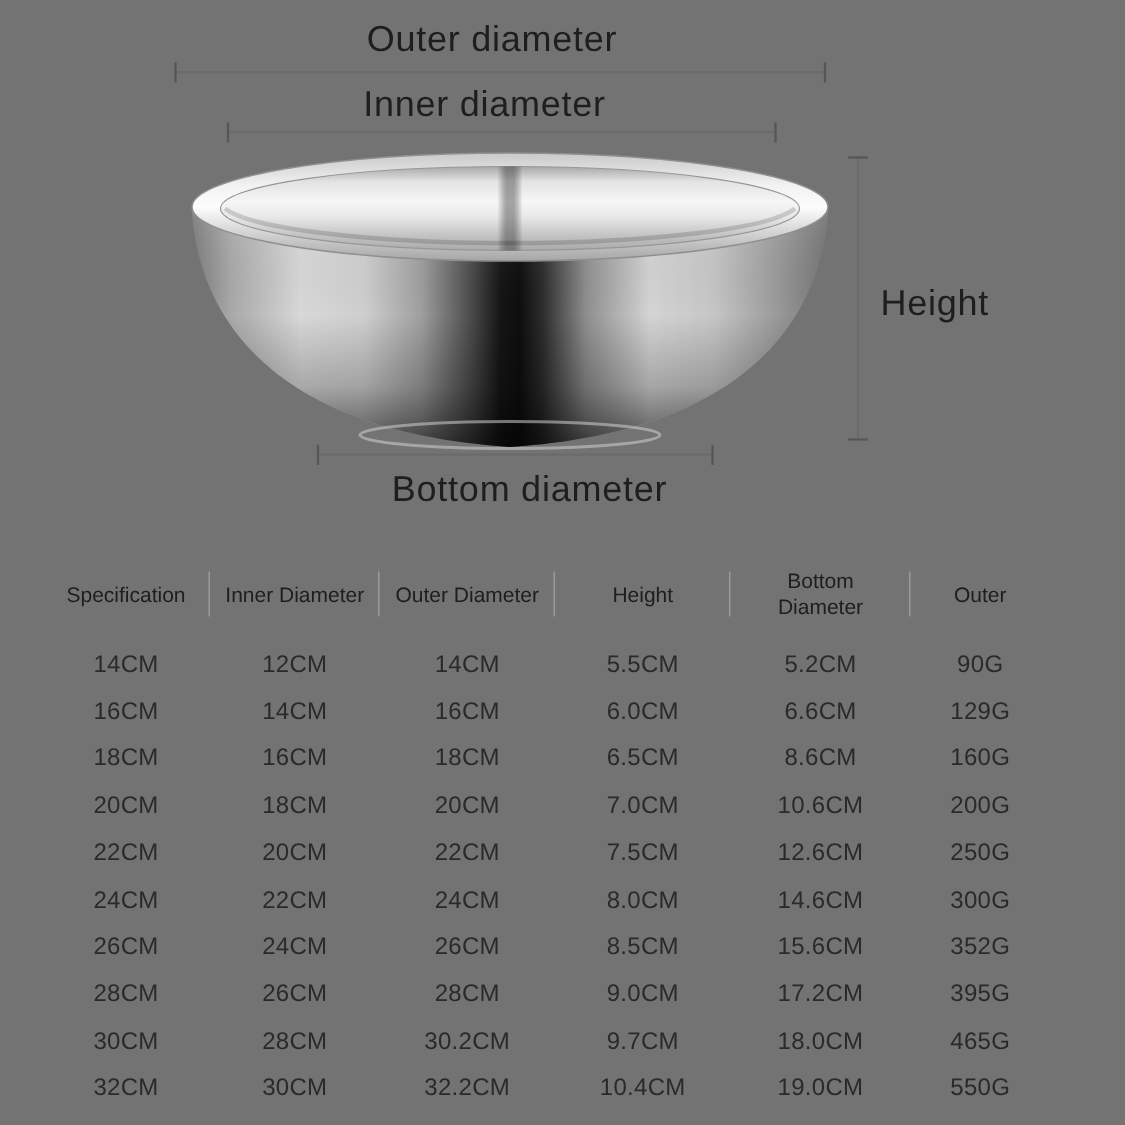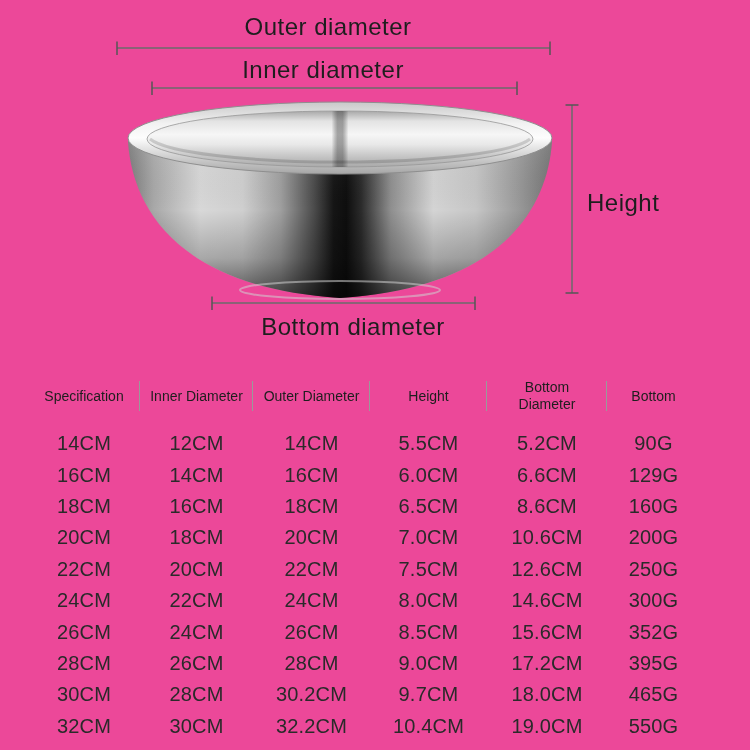--- a/index.html
+++ b/index.html
@@ -3,21 +3,21 @@
 <meta charset="utf-8">
 <style>
   :root{
     --text:#1e1e1e;
     --table-text:#2a2a2a;
     --header-divider:#9a9a9a;
     --dimension-line:#6b6b6b;
   }
   html,body{margin:0;padding:0;background:#ffffff;}
   .stage{
-    position:relative;width:750px;height:750px;background:#ec4899;
+    position:relative;width:750px;height:750px;background:#737373;
     overflow:hidden;
     font-family:"Liberation Sans","DejaVu Sans",sans-serif;
     color:var(--text);
   }
   .diagram-svg{position:absolute;left:0;top:0;}
   .dim{stroke:var(--dimension-line,#6b6b6b);stroke-width:1.5;}
   .tick{stroke:#565656;stroke-width:1.5;}
   .dim-label{
     position:absolute;font-size:24px;line-height:28px;white-space:nowrap;
     color:var(--text);letter-spacing:0.5px;
@@ -37,21 +37,21 @@
   .hdr-div{
     position:absolute;right:0;top:50%;transform:translateY(-50%);
     width:1px;height:30px;background:var(--header-divider,#9a9a9a);
   }
   .tbody{margin-top:7px;}
   .tr{
     display:grid;grid-template-columns:112px 113px 117px 117px 120px 93px;
     height:31.4px;align-items:center;
   }
   .td{
-    text-align:center;font-size:20px;color:var(--table-text);
+    text-align:center;font-size:16px;color:var(--table-text);
     letter-spacing:0.2px;
   }
 </style>
 </head>
 <body>
 
 <div class="stage">
 
   <svg class="diagram-svg" width="750" height="360" viewBox="0 0 750 360">
     <defs>
@@ -161,21 +161,21 @@
       </div>
       <div class="th">
         <span>Height</span>
         <span class="hdr-div"></span>
       </div>
       <div class="th">
         <span>Bottom Diameter</span>
         <span class="hdr-div"></span>
       </div>
       <div class="th">
-        <span>Bottom</span>
+        <span>Outer</span>
       </div>
     </div>
 
     <div class="tbody">
       <div class="tr">
         <span class="td">14CM</span>
         <span class="td">12CM</span>
         <span class="td">14CM</span>
         <span class="td">5.5CM</span>
         <span class="td">5.2CM</span>

